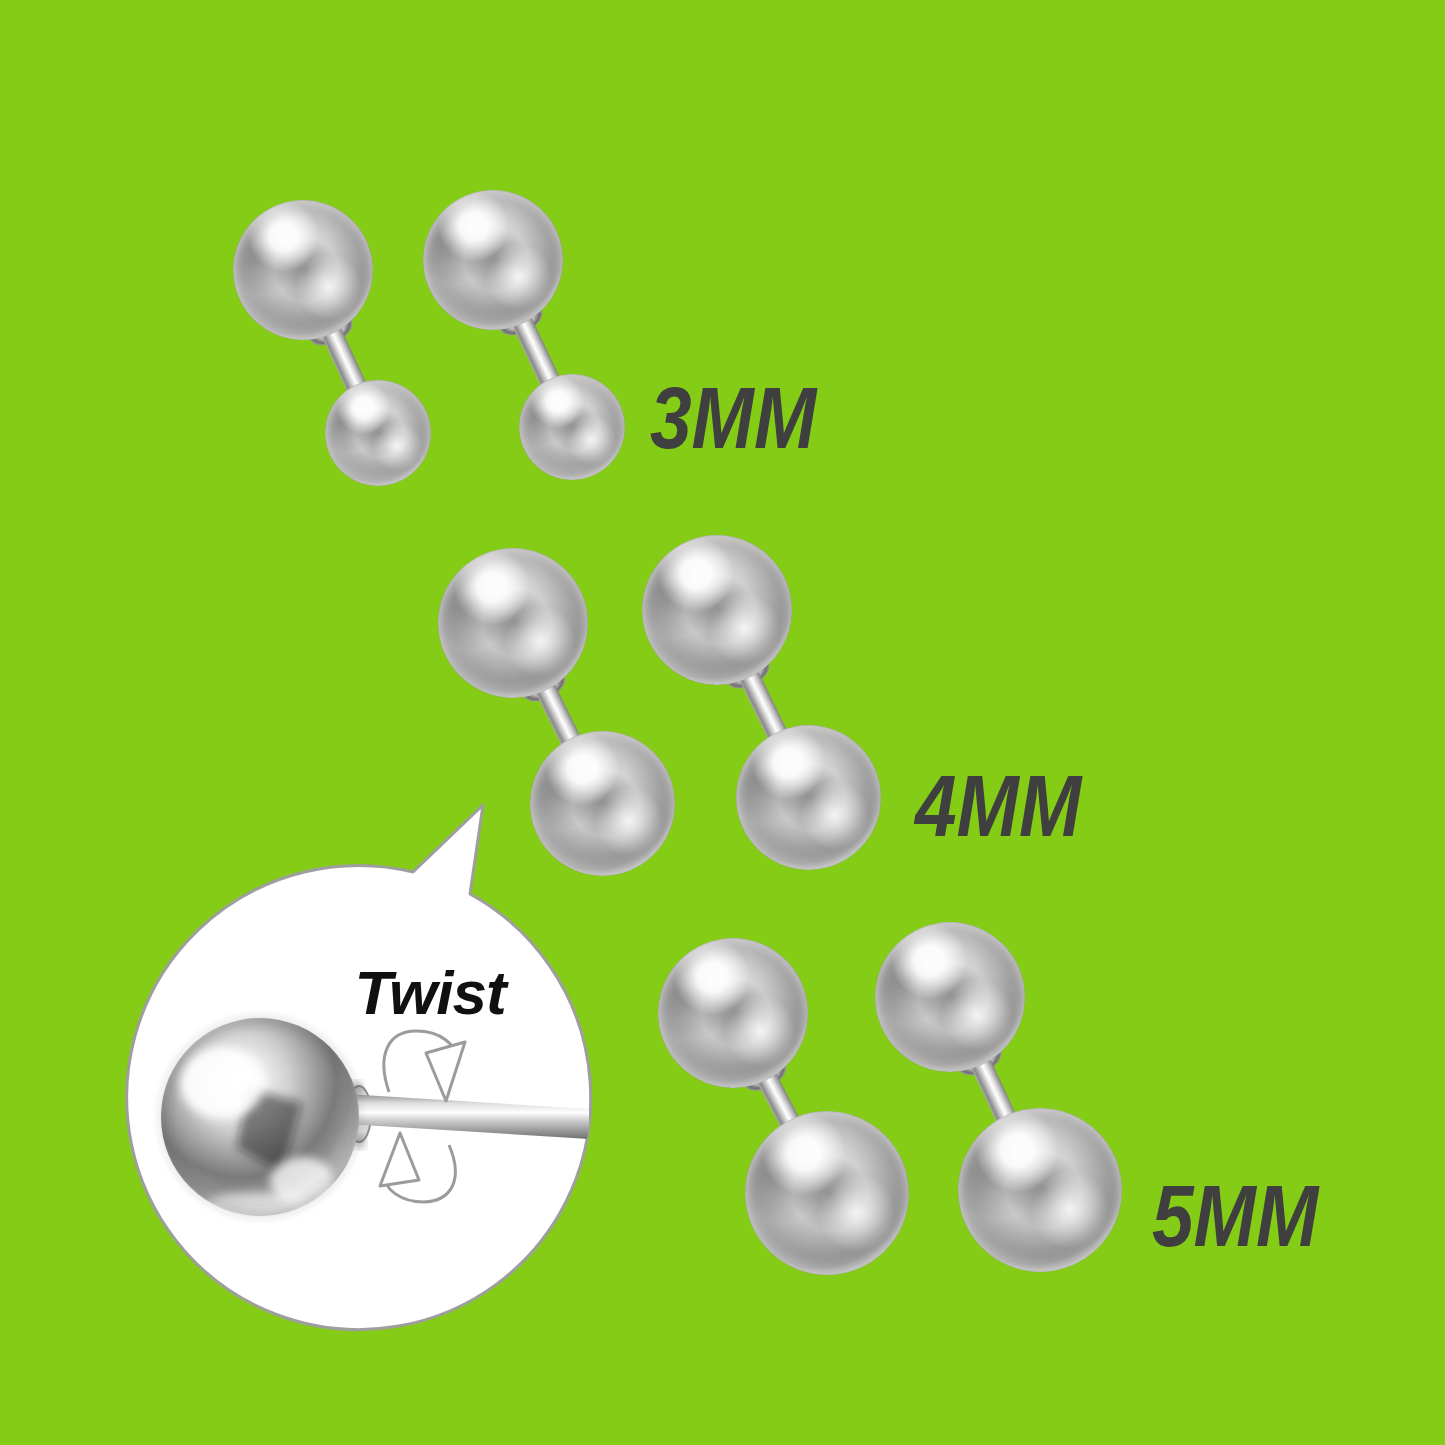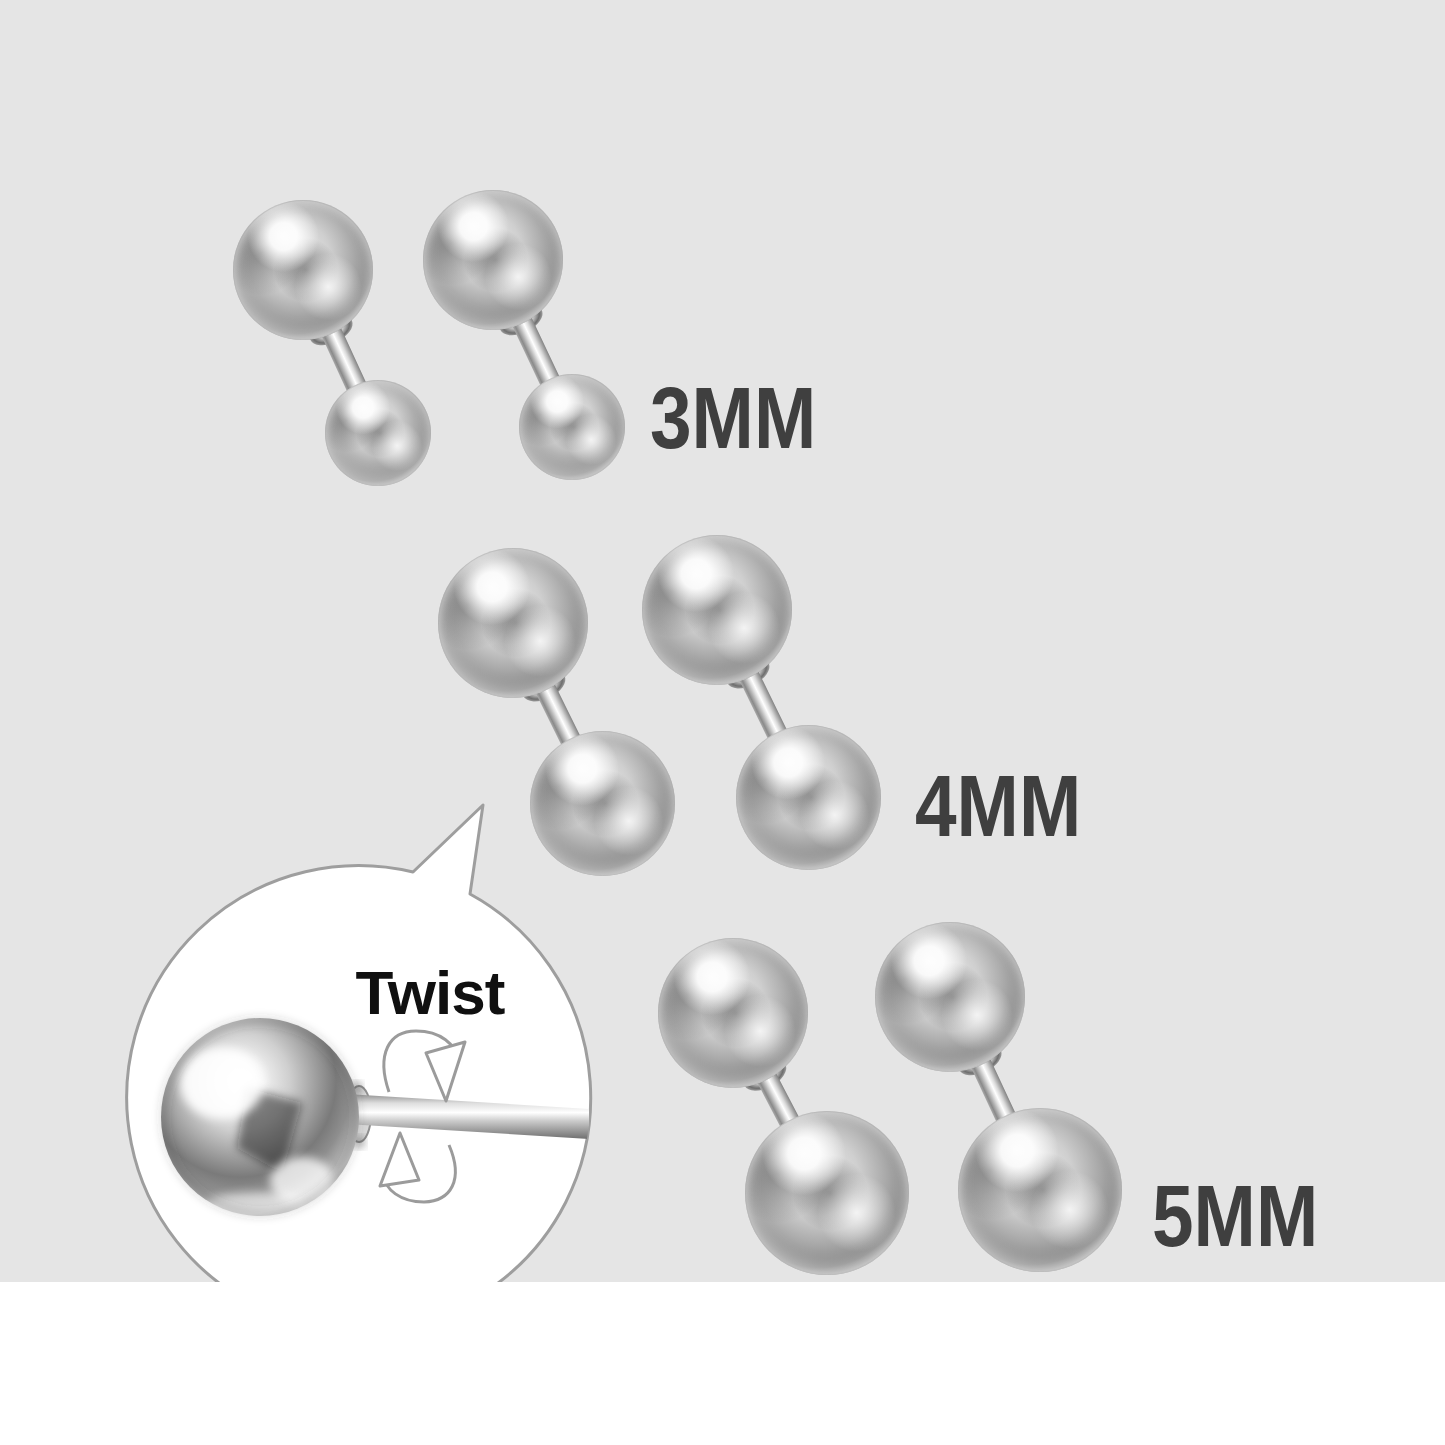--- a/index.html
+++ b/index.html
@@ -1,18 +1,18 @@
 <!DOCTYPE html>
 <html><head>
 <meta charset="utf-8">
 <style>
   html,body{margin:0;padding:0;background:#ffffff;}
   .stage{
-    position:relative;width:1445px;height:1282px;background:#e5e5e5;
-    overflow:hidden;font-family:"Liberation Sans","DejaVu Sans",sans-serif;
+    position:relative;width:1445px;height:1445px;background:#84cc16;
+    overflow:hidden;font-family:"Liberation Sans","DejaVu Sans",sans-serif;font-style:italic;
   }
   
   .ball{
     position:absolute;border-radius:50%;
     background:
       radial-gradient(circle at 36% 26%, rgba(255,255,255,.98) 0%, rgba(255,255,255,.92) 10%, rgba(255,255,255,0) 26%),
       radial-gradient(circle at 68% 62%, rgba(255,255,255,.85) 0%, rgba(255,255,255,0) 26%),
       radial-gradient(circle at 52% 50%, rgba(25,25,25,.45) 0%, rgba(25,25,25,.30) 12%, rgba(25,25,25,0) 32%),
       radial-gradient(circle at 20% 38%, rgba(30,30,30,.38) 0%, rgba(30,30,30,0) 30%),
       radial-gradient(circle at 45% 40%, #ededed 0%, #cfcfcf 30%, #a6a6a6 52%, #868686 68%, #b5b5b5 85%, #8d8d8d 100%);

